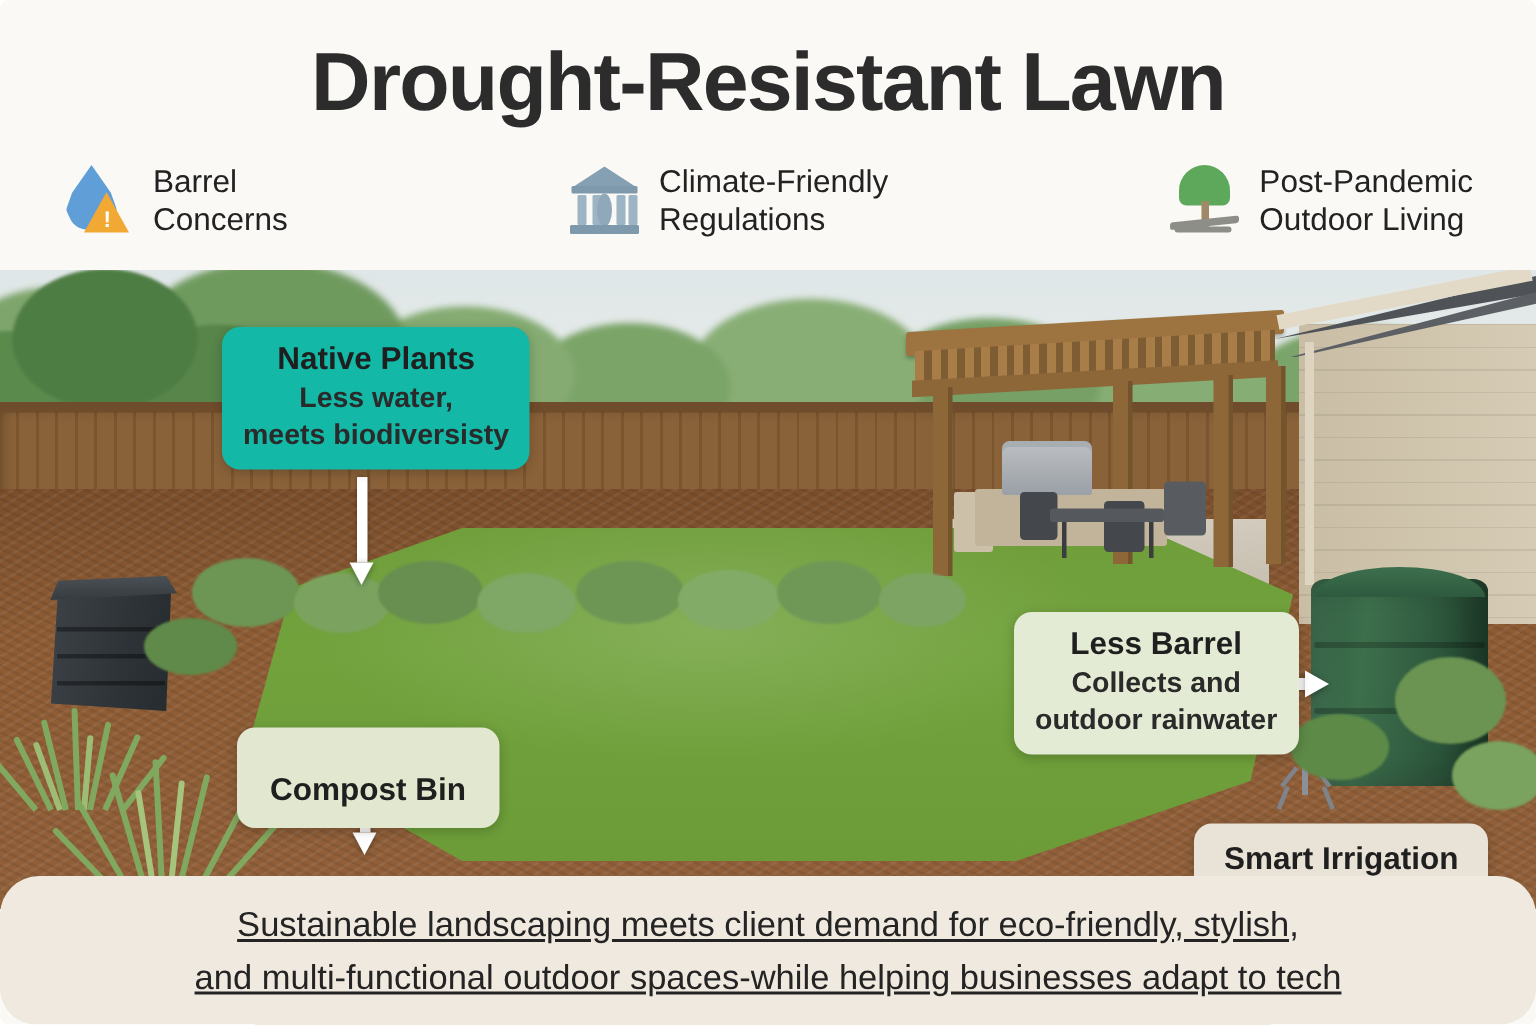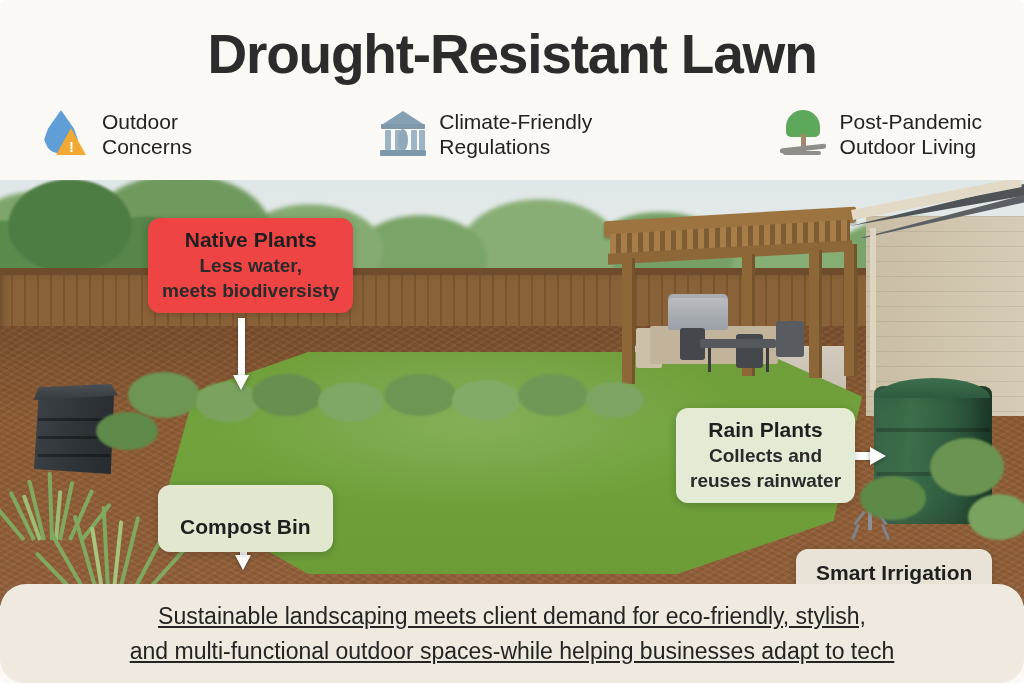--- a/index.html
+++ b/index.html
@@ -301,21 +301,21 @@
     position:absolute;
     border-radius:12px;
     padding:8px 14px 10px;
     text-align:center;
     z-index:60;
     box-shadow:0 2px 8px rgba(0,0,0,.20);
   }
   .callout .c-title { font-size:21px; font-weight:bold; color:#1f1f1f; line-height:27px; white-space:nowrap; }
   .callout .c-sub   { font-size:19px; font-weight:700; color:#2a2a2a; line-height:25px; white-space:nowrap; }
 
-  #callout-native      { left:148px; top:218px; background:#ef4444; }
+  #callout-native      { left:148px; top:218px; background:#14b8a6; }
   #callout-rainbarrel  { left:676px; top:408px; background:#e4ebd4; }
   #callout-compost     { left:158px; top:485px; background:#e1e8cf; padding:28px 22px 12px; }
   #callout-smart       { left:796px; top:549px; background:#e9e2d6; padding:10px 20px 14px; border-radius:12px 12px 0 0; }
 
   .arrow-down { position:absolute; z-index:59; }
   .arrow-down .shaft { position:absolute; left:5px; top:0; width:7px; background:#ffffff; box-shadow:0 0 3px rgba(0,0,0,.35); }
   .arrow-down .head {
     position:absolute; left:0; width:0; height:0;
     border-left:8.5px solid transparent; border-right:8.5px solid transparent;
     border-top:15px solid #ffffff;
@@ -361,21 +361,21 @@
 
     <div class="chips">
 
       <div class="chip">
         <div class="chip-ico">
           <div class="drop"></div>
           <div class="warn"></div>
           <div class="warn-bang">!</div>
         </div>
         <div class="chip-txt">
-          <span>Outdoor</span>
+          <span>Barrel</span>
           <span>Concerns</span>
         </div>
       </div>
 
       <div class="chip">
         <div class="chip-ico">
           <div class="bld">
             <div class="bld-roof"></div>
             <div class="bld-top"></div>
             <div class="bld-col" style="left:6px"></div>
@@ -535,23 +535,23 @@
       <div class="head-r"></div>
   </div>
 
   <div class="callout" id="callout-native">
     <div class="c-title">Native Plants</div>
     <div class="c-sub">Less water,</div>
     <div class="c-sub">meets biodiversisty</div>
   </div>
 
   <div class="callout" id="callout-rainbarrel">
-    <div class="c-title">Rain Plants</div>
+    <div class="c-title">Less Barrel</div>
     <div class="c-sub">Collects and</div>
-    <div class="c-sub">reuses rainwater</div>
+    <div class="c-sub">outdoor rainwater</div>
   </div>
 
   <div class="callout" id="callout-compost">
     <div class="c-title">Compost Bin</div>
   </div>
 
   <div class="callout" id="callout-smart">
     <div class="c-title">Smart Irrigation</div>
   </div>
 

